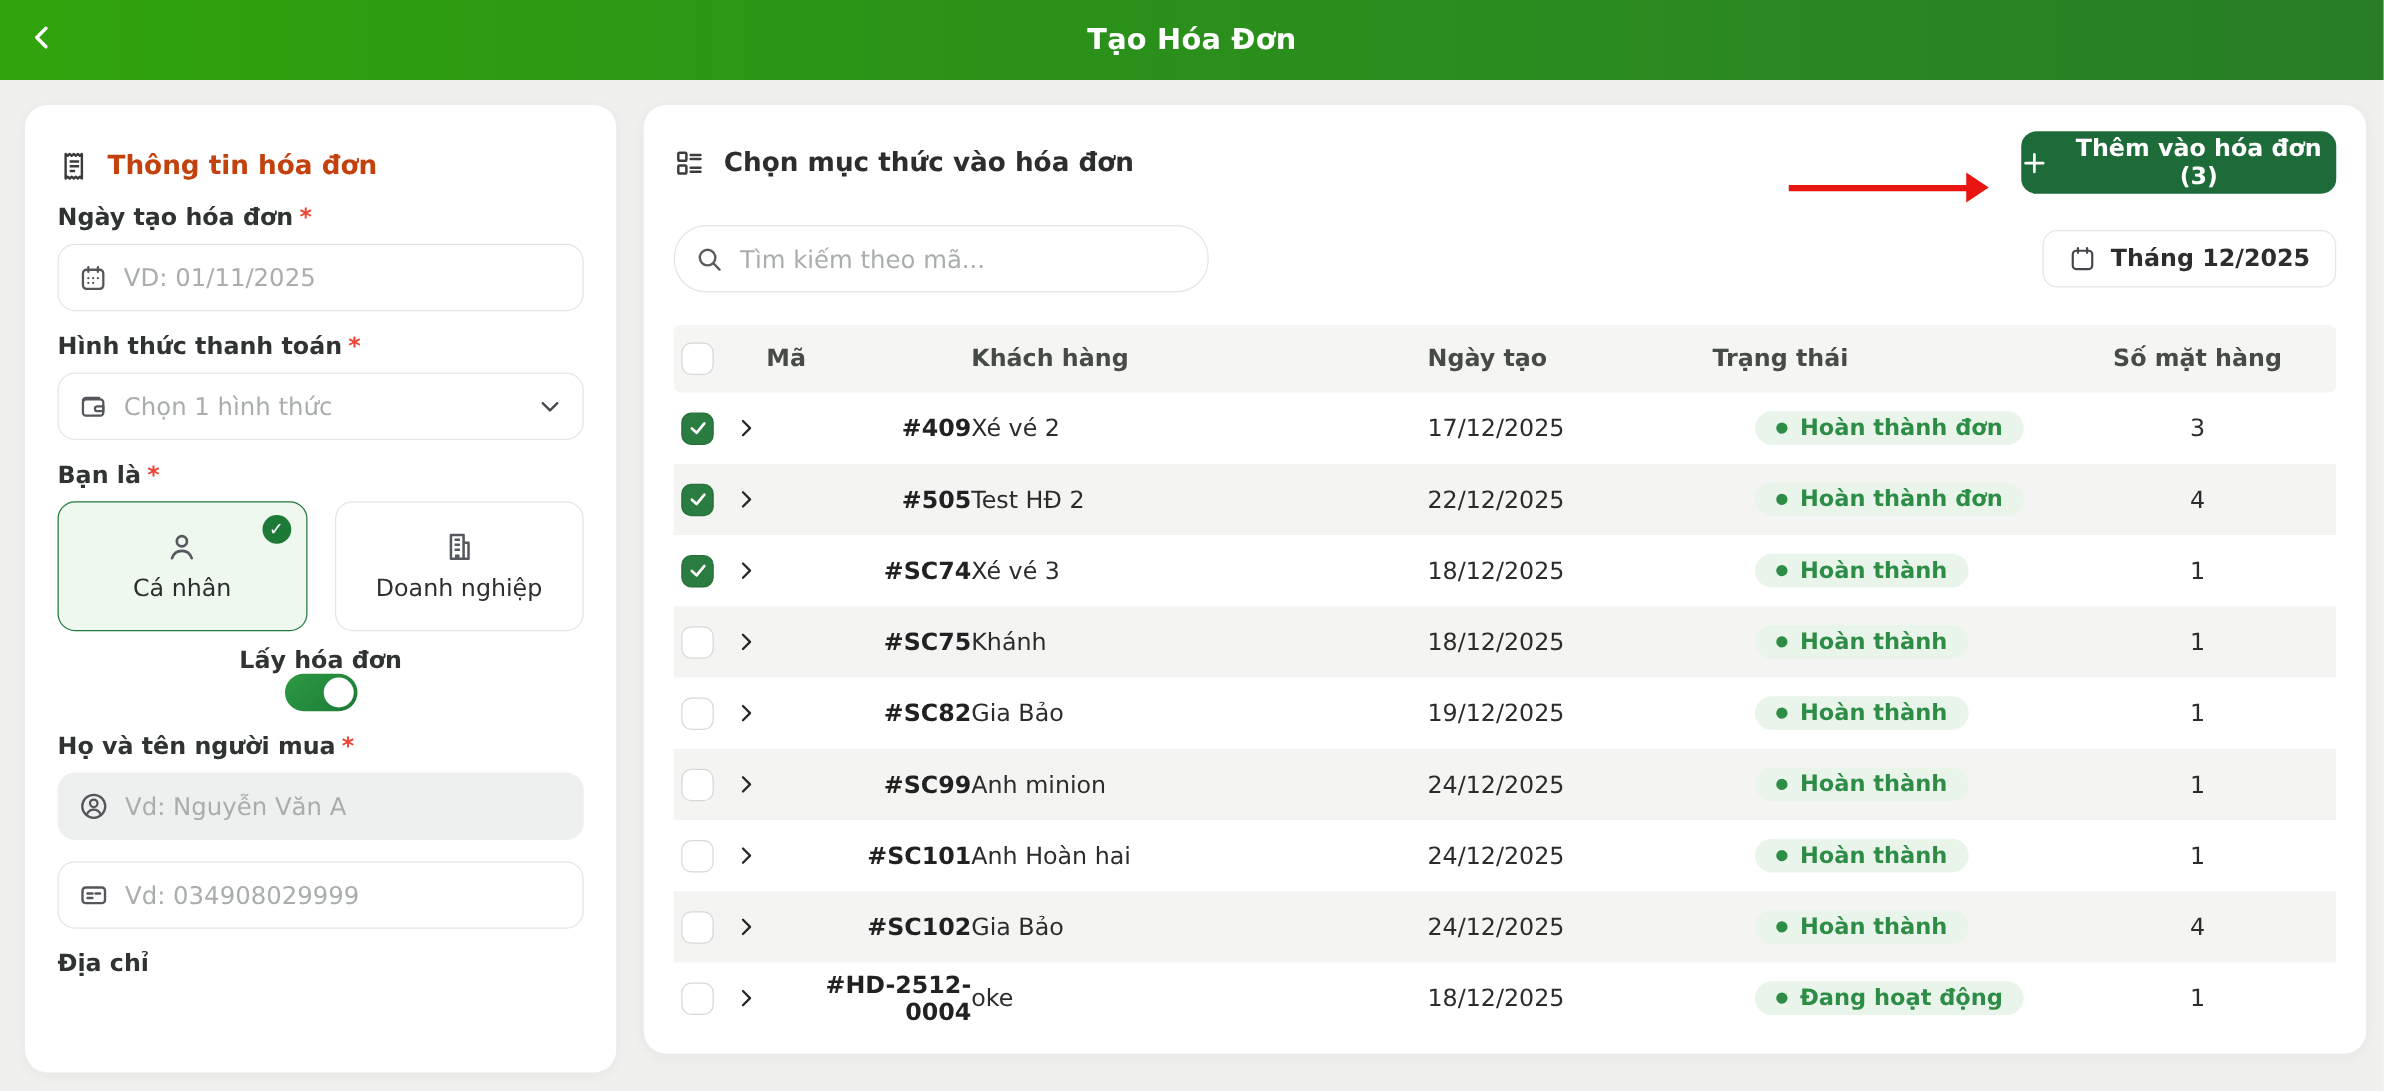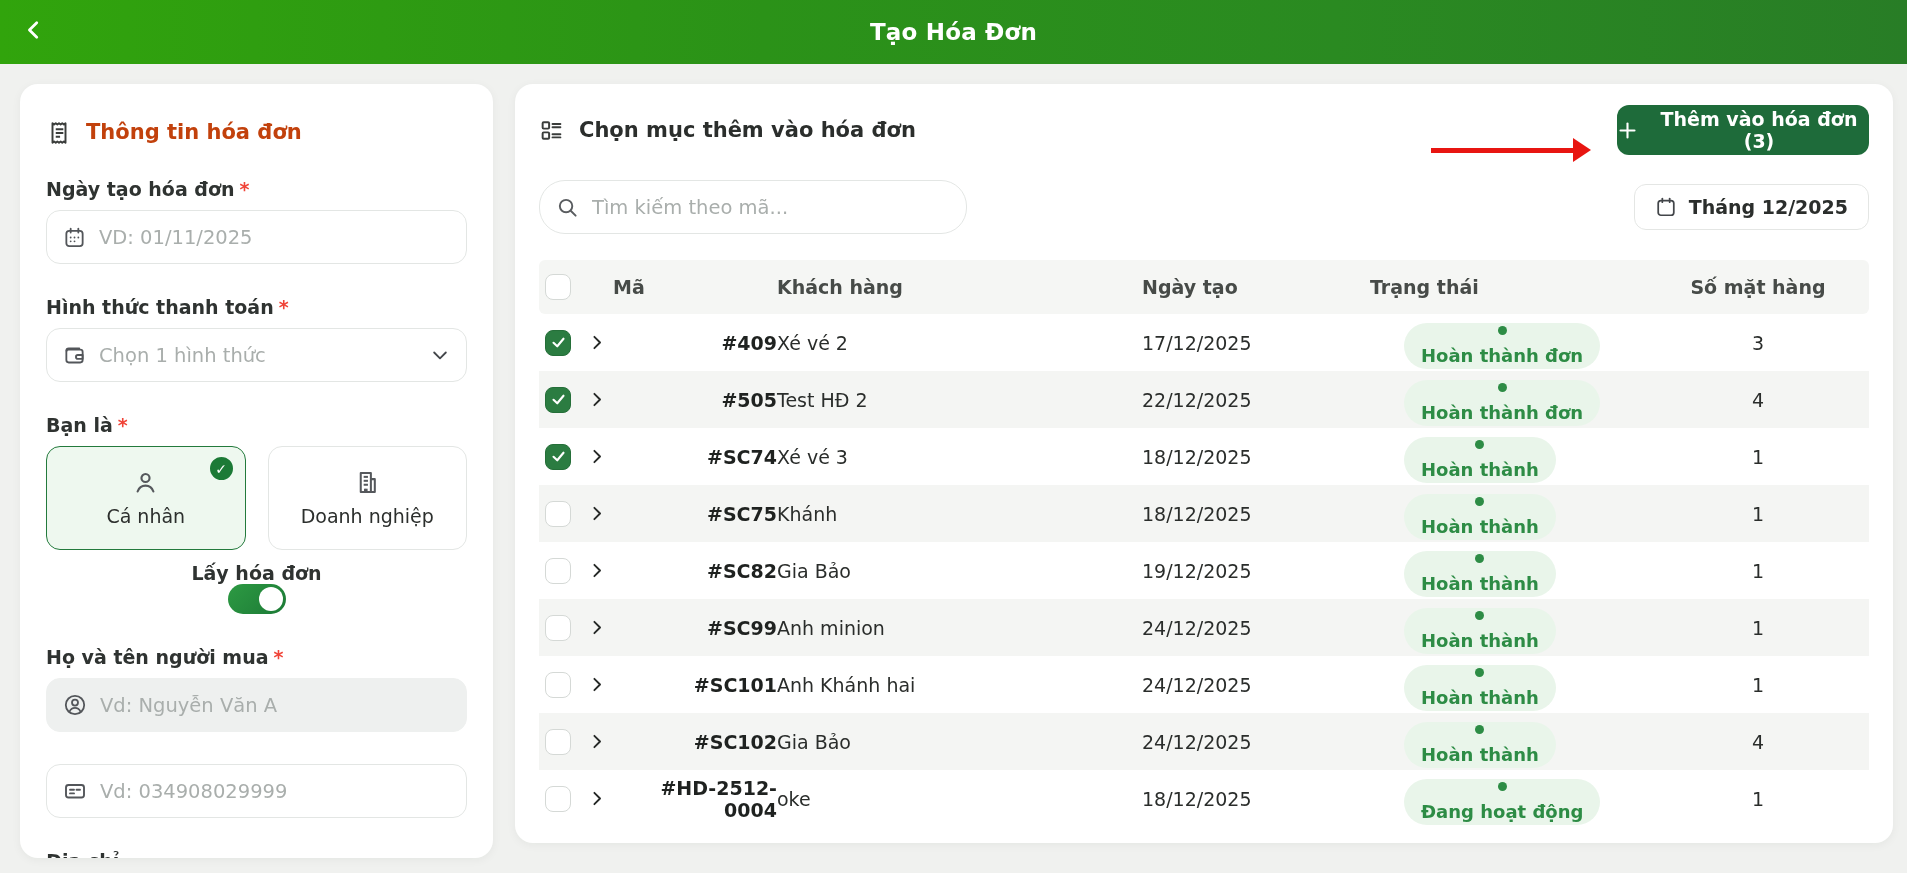--- a/index.html
+++ b/index.html
@@ -22,21 +22,21 @@
 
   
   .card { position:absolute; background:#fff; border-radius:18px;
     box-shadow:0 2px 10px rgba(20,40,25,.05); overflow:hidden; }
   .left-card { left:20px; top:84px; width:473px; height:774px; padding:26px; }
   .main-card { left:515px; top:84px; width:1378px; height:759px; padding:0 24px; }
 
   
   .panel-title { display:flex; align-items:flex-start; gap:14px; margin-top:10px;
     font-size:21px; font-weight:bold; color:#c2410c; }
-  .fgroup { margin-top:32px; }
+  .fgroup { margin-top:17px; }
   .flabel { font-size:19px; font-weight:600; color:#2f3331; margin-bottom:10px; }
   .req { color:#f04438; margin-left:5px; }
   .ibox { height:54px; border:1.6px solid #e3e6e4; border-radius:14px;
     display:flex; align-items:center; gap:13px; padding:0 16px; background:#fff; }
   .ibox input { border:none; outline:none; background:transparent; flex:1;
     font-size:19.5px; color:#2a2d2b; font-family:inherit; }
   .ibox input::placeholder { color:#a9aeac; }
   .ibox .ph { font-size:19.5px; color:#a9aeac; flex:1; }
   .ibox.filled { background:#eef0ef; border-color:#eef0ef; }
   .icn { flex:0 0 auto; display:flex; align-items:center; justify-content:center; }
@@ -96,21 +96,21 @@
   .th-items { text-align:center; }
   .checkbox { width:26px; height:26px; border:1.7px solid #d5d9d6; border-radius:8px;
     background:#fff; display:flex; align-items:center; justify-content:center;
     cursor:pointer; margin-left:6px; }
   .checkbox.checked { background:#2b7c41; border-color:#256f39; }
   .checkbox svg { display:none; }
   .checkbox.checked svg { display:block; }
   .expander { display:flex; align-items:center; justify-content:center; cursor:pointer; }
   .badge { display:inline-flex; align-items:center; gap:10px; padding:3px 17px;
     border-radius:999px; background:#e9f5ea; color:#2d8c45; font-size:18px;
-    font-weight:600; margin-left:34px;flex-direction:column; }
+    font-weight:600; margin-left:34px; }
   .badge .dot { width:9px; height:9px; border-radius:50%; background:#2d8c45; }
 </style>
 </head>
 <body>
 
 <div class="topbar">
   <div class="back-btn">
     <span>
       <svg width="22" height="22" viewBox="0 0 24 24" fill="none" stroke="#ffffff" stroke-width="3" stroke-linecap="round" stroke-linejoin="round">
           <polyline points="15 4 7 12 15 20"></polyline>
@@ -249,21 +249,21 @@
       <span class="icn">
         <svg width="25" height="25" viewBox="0 0 24 24" fill="none" stroke="#3a3d3b" stroke-width="1.9" stroke-linecap="round" stroke-linejoin="round">
             <rect x="3.5" y="4" width="6.2" height="6.2" rx="1"></rect>
             <rect x="3.5" y="13.8" width="6.2" height="6.2" rx="1"></rect>
             <line x1="13" y1="5.8" x2="20.5" y2="5.8"></line>
             <line x1="13" y1="8.8" x2="20.5" y2="8.8"></line>
             <line x1="13" y1="15.6" x2="20.5" y2="15.6"></line>
             <line x1="13" y1="18.6" x2="20.5" y2="18.6"></line>
           </svg>
       </span>
-      <span>Chọn mục thêm vào hóa đơn</span>
+      <span>Chọn mục thức vào hóa đơn</span>
     </div>
     <button class="add-btn">
       <span style="display:flex">
         <svg width="21" height="21" viewBox="0 0 24 24" fill="none" stroke="#ffffff" stroke-width="2.4" stroke-linecap="round">
             <line x1="12" y1="4" x2="12" y2="20"></line>
             <line x1="4" y1="12" x2="20" y2="12"></line>
           </svg>
       </span>
       <span>Thêm vào hóa đơn (3)</span>
     </button>
@@ -457,21 +457,21 @@
       
     </div>
     <div class="expander">
       <span style="display:flex">
         <svg width="17" height="17" viewBox="0 0 24 24" fill="none" stroke="#262927" stroke-width="2.6" stroke-linecap="round" stroke-linejoin="round">
                 <polyline points="9 4 17 12 9 20"></polyline>
               </svg>
       </span>
     </div>
     <div class="cell-code">#SC101</div>
-    <div class="cell-customer">Anh Khánh hai</div>
+    <div class="cell-customer">Anh Hoàn hai</div>
     <div class="cell-date">24/12/2025</div>
     <div class="cell-status">
       <span class="badge">
               <span class="dot"></span>
               <span>Hoàn thành</span>
             </span>
     </div>
     <div class="cell-items">1</div>
   </div>
 

